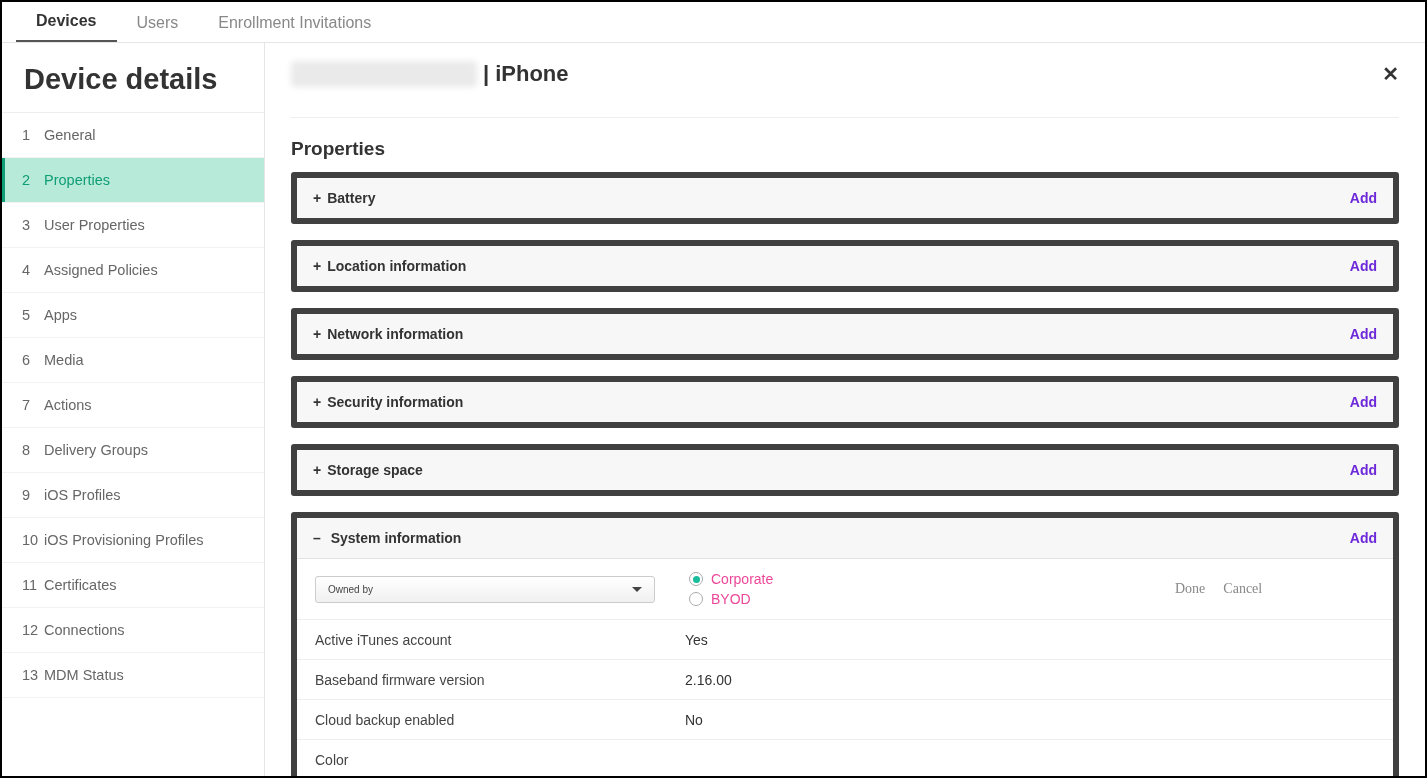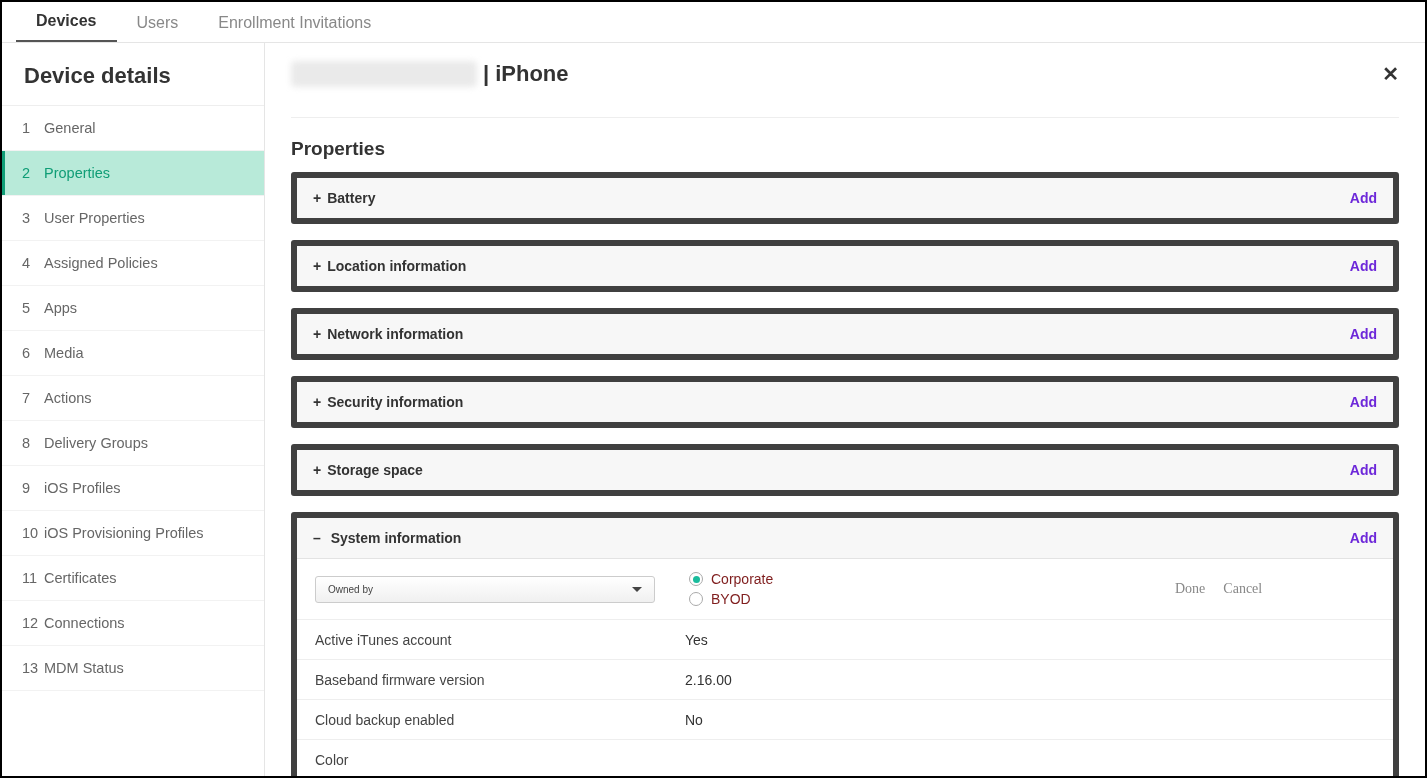--- a/index.html
+++ b/index.html
@@ -34,21 +34,21 @@
   display: flex;
   height: calc(100% - 40px);
   border-top: 1px solid #e5e5e5;
 }
 .sidebar {
   width: 263px;
   border-right: 1px solid #e5e5e5;
   overflow: hidden;
 }
 .sidebar-title {
-  font-size: 22px;
+  font-size: 29px;
   font-weight: 700;
   color: #333;
   padding: 20px 22px 16px;
   border-bottom: 1px solid #eee;
 }
 .side-item {
   display: flex;
   align-items: center;
   padding: 14px 20px;
   color: #666;
@@ -179,21 +179,21 @@
   display: flex;
   flex-direction: column;
   gap: 4px;
   padding-left: 4px;
 }
 .radio-opt {
   display: flex;
   align-items: center;
   gap: 8px;
   cursor: pointer;
-  color: #7f1d1d;
+  color: #ec4899;
 }
 .radio-circle {
   width: 14px; height: 14px;
   border: 1px solid #aaa;
   border-radius: 50%;
   display: inline-flex;
   align-items: center;
   justify-content: center;
 }
 .radio-circle.checked::after {

